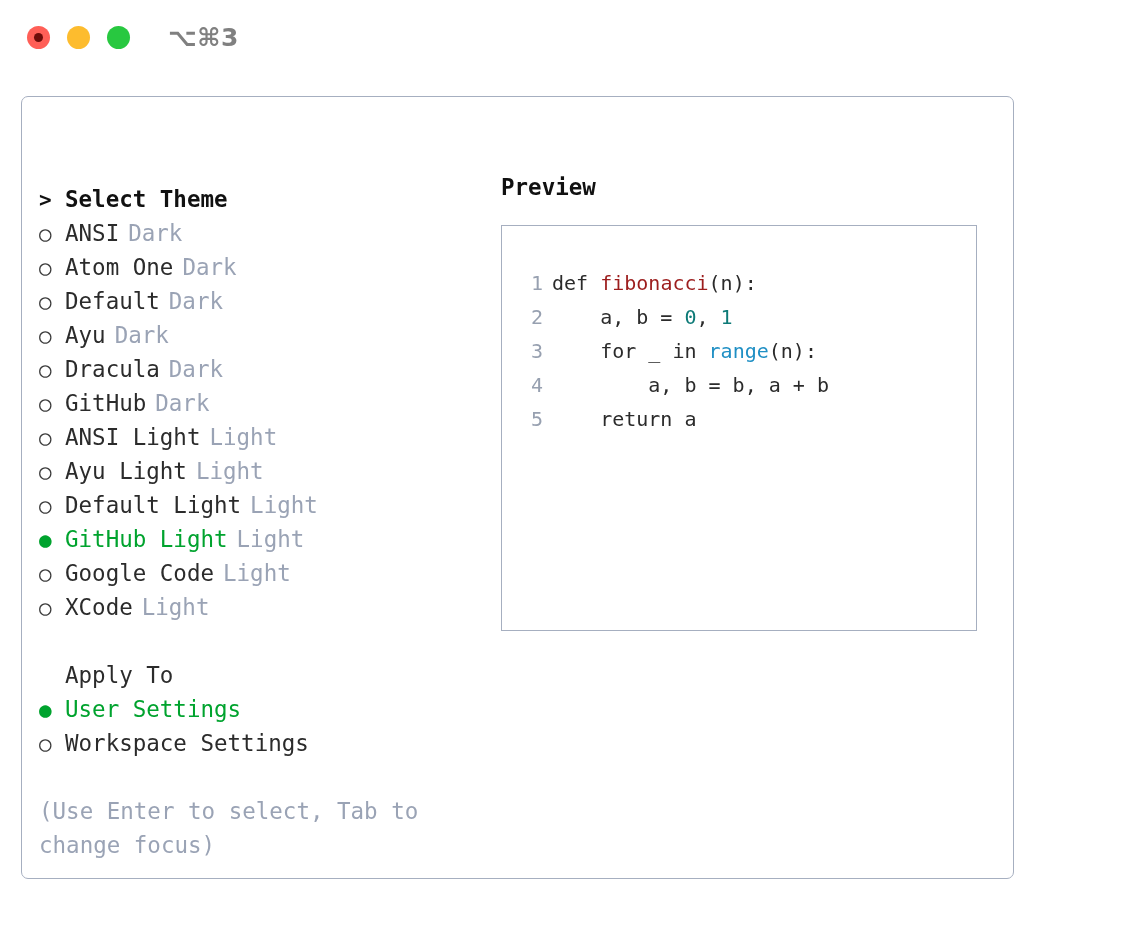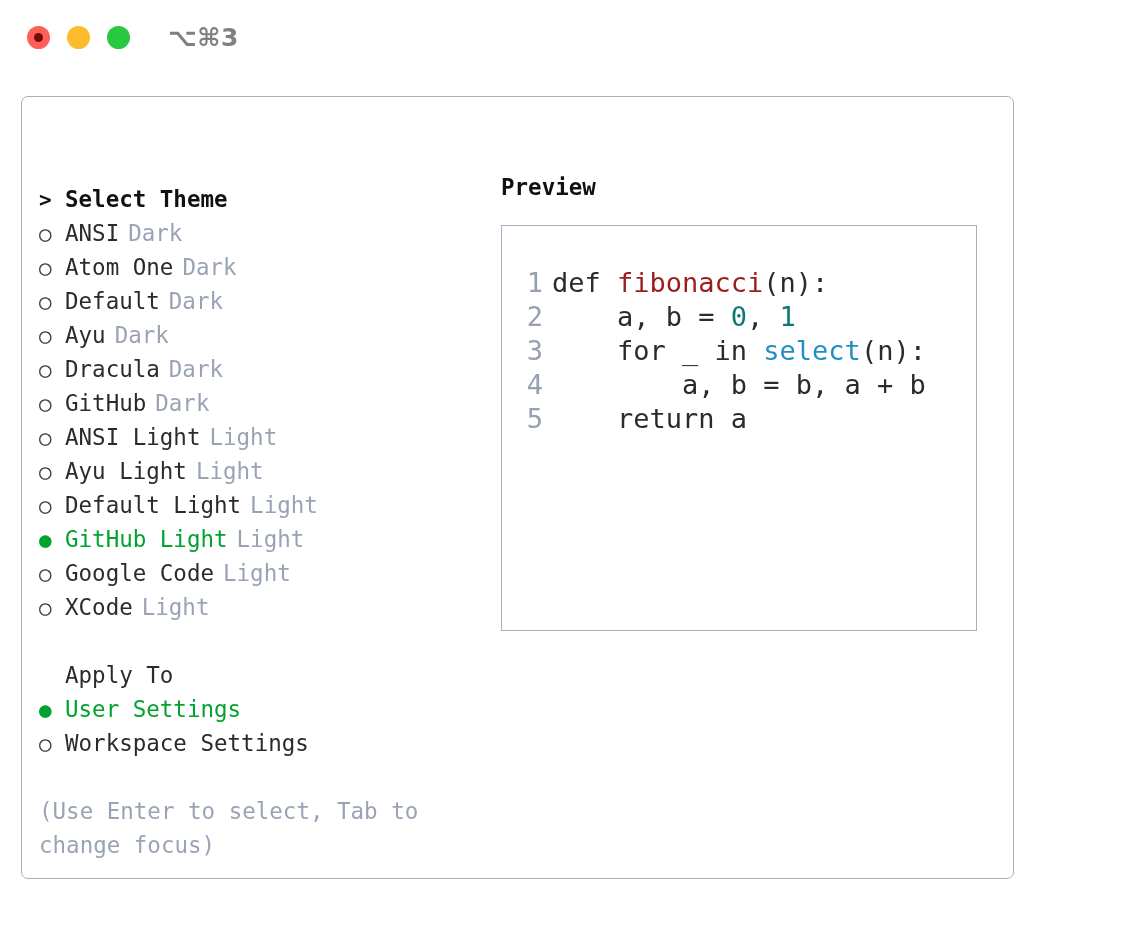--- a/index.html
+++ b/index.html
@@ -151,21 +151,21 @@
   }
   .code-box {
     width: 476px;
     height: 406px;
     border: 1.6px solid #a6afc0;
     box-sizing: border-box;
     background: #ffffff;
     padding: 40px 0 0 19px;
   }
   .code-line {
-    font-size: 27px;
+    font-size: 20px;
     line-height: 34px;
     white-space: pre;
     color: #2b2b2b;
   }
   .ln {
     display: inline-block;
     width: 22px;
     text-align: right;
     color: #97a0b0;
     margin-right: 9px;
@@ -229,21 +229,21 @@
 
       <div class="hint">(Use Enter to select, Tab to change focus)</div>
     </div>
 
     <div class="right-col">
       <div class="preview-title">Preview</div>
       <div class="code-box">
         <div id="code-block">
             <div class="code-line"><span class="ln">1</span><span>def </span><span class="tok-fn">fibonacci</span><span>(n):</span></div>
             <div class="code-line"><span class="ln">2</span><span>    a, b = </span><span class="tok-num">0</span><span>, </span><span class="tok-num">1</span></div>
-            <div class="code-line"><span class="ln">3</span><span>    for _ in </span><span class="tok-call">select</span><span>(n):</span></div>
+            <div class="code-line"><span class="ln">3</span><span>    for _ in </span><span class="tok-call">range</span><span>(n):</span></div>
             <div class="code-line"><span class="ln">4</span><span>        a, b = b, a + b</span></div>
             <div class="code-line"><span class="ln">5</span><span>    return a</span></div>
           </div>
         <div class="gap-line"></div>
       </div>
     </div>
 
   </div>
 </div>
 

